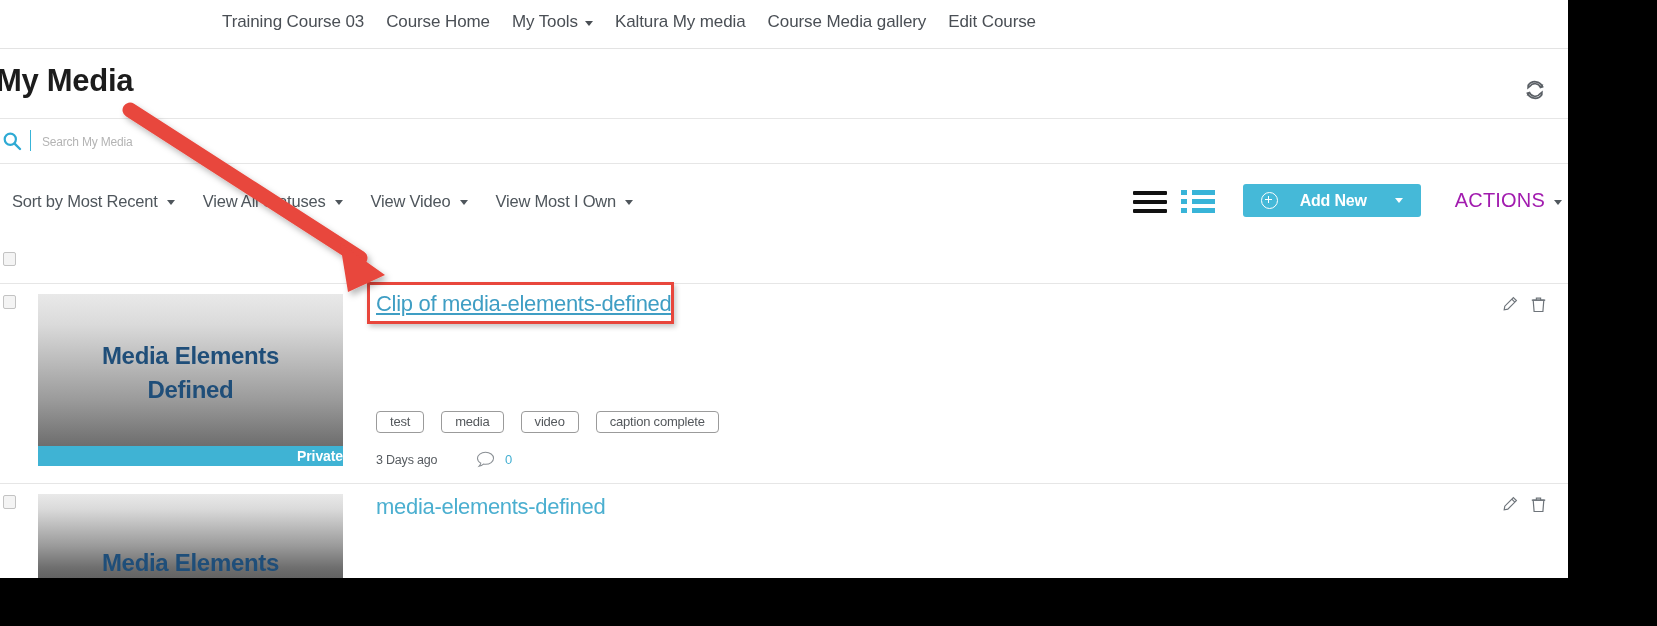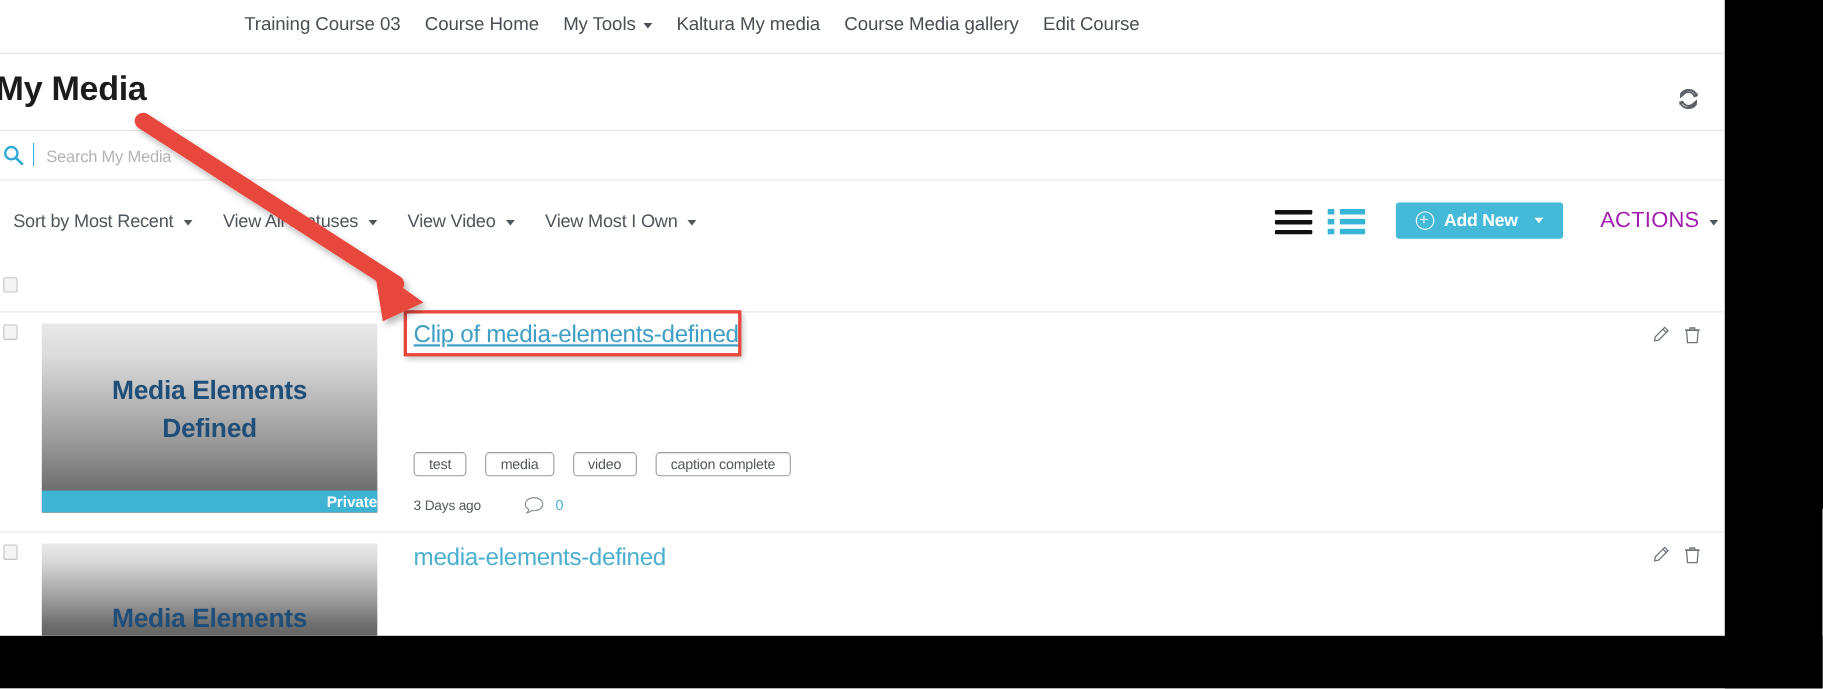--- a/index.html
+++ b/index.html
@@ -141,21 +141,21 @@
   }
   .search-input {
     position: absolute;
     left: 40px;
     top: 9px;
     width: 600px;
     height: 26px;
     border: none;
     outline: none;
     font-family: "Liberation Sans", sans-serif;
-    font-size: 15px;
+    font-size: 12px;
     color: #555;
     background: transparent;
   }
   .search-input::placeholder {
     color: #b4b4b4;
     letter-spacing: -0.2px;
   }
 
   
   .toolbar {
@@ -236,21 +236,21 @@
     background: #38b4d8;
   }
   .view-toggle.detail .r1 { top: 3px; }
   .view-toggle.detail .r2 { top: 12px; }
   .view-toggle.detail .r3 { top: 21px; }
 
   .add-new-btn {
     display: inline-flex;
     align-items: center;
     justify-content: center;
-    gap: 9px;
+    gap: 22px;
     background: #45b9d8;
     color: #ffffff;
     border: none;
     border-radius: 3px;
     height: 33px;
     padding: 0 18px;
     font-family: "Liberation Sans", sans-serif;
     font-size: 16px;
     font-weight: 700;
     letter-spacing: -0.2px;

